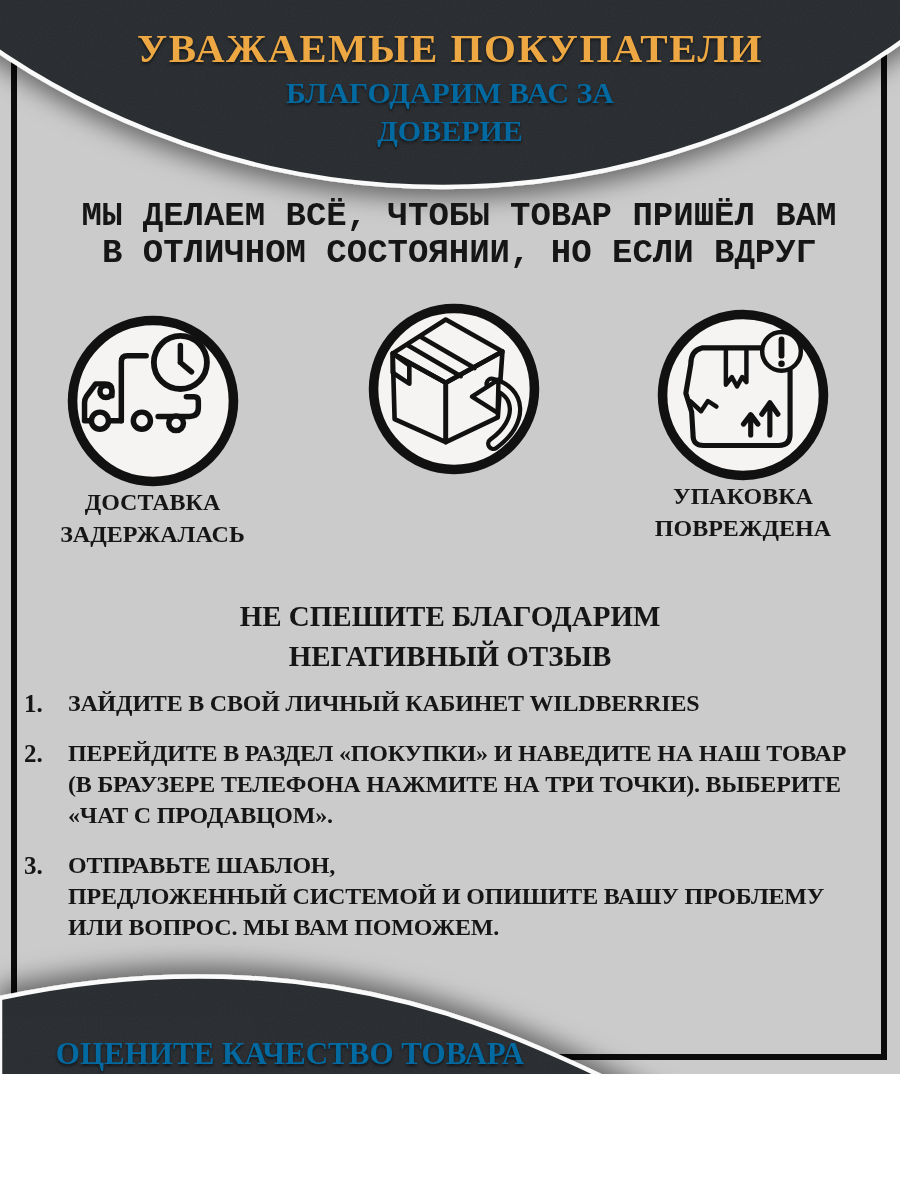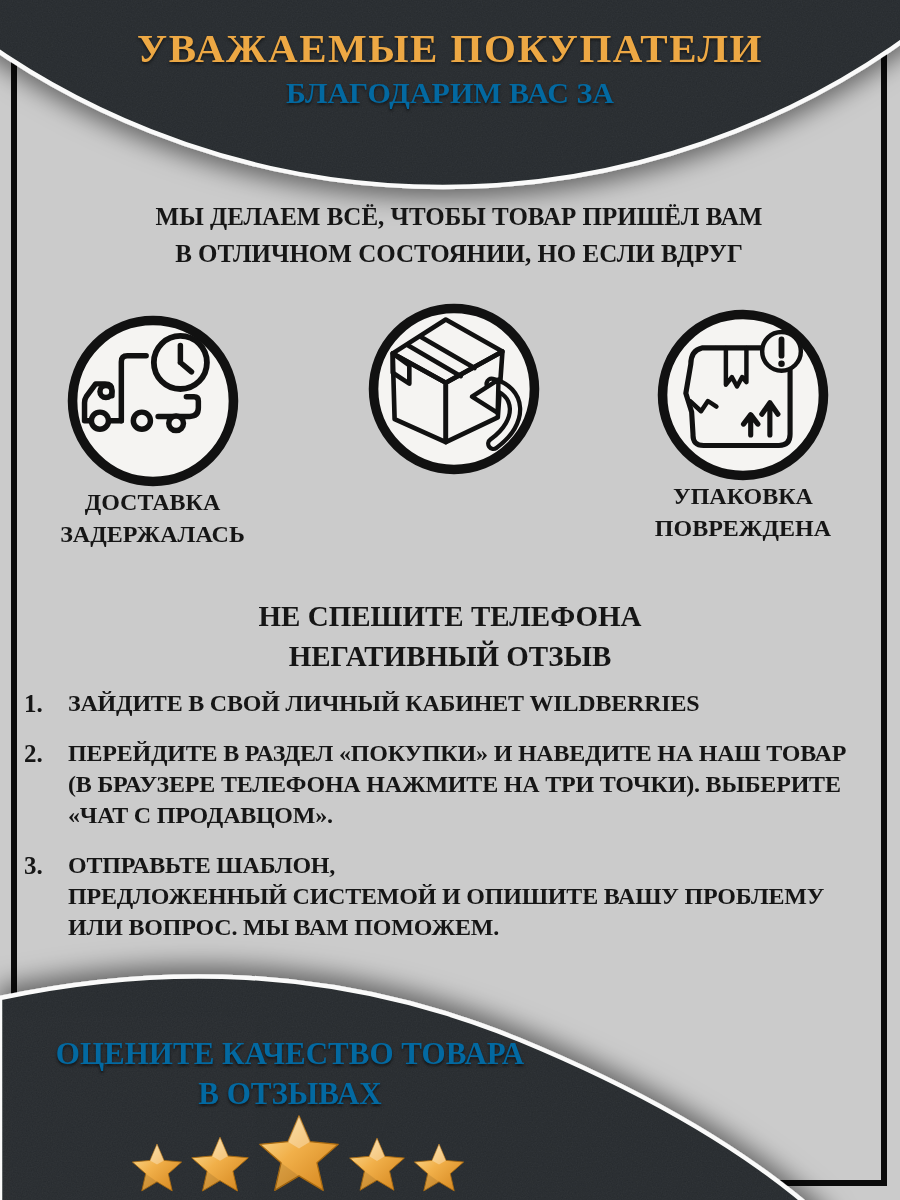--- a/index.html
+++ b/index.html
@@ -1,18 +1,18 @@
 <!DOCTYPE html>
 <html><head>
 <meta charset="utf-8">
 <style>
   html,body{margin:0;padding:0;}
   .page{
     position:relative;
-    width:900px;height:1200px;
+    width:900px;height:1074px;
     background:#cbcbcb;
     overflow:hidden;
     font-family:"Liberation Serif","DejaVu Serif",serif;
     font-weight:700;
     color:#161616;
   }
   .frame{
     position:absolute;left:11px;right:13px;top:-24px;bottom:14px;
     border:6px solid #0b0b0b;
     z-index:1;
@@ -24,21 +24,21 @@
   .htitle{
     font-size:41px;letter-spacing:1.5px;color:#eda844;white-space:nowrap;
     text-shadow:0 2px 3px rgba(0,0,0,.55);
   }
   .hsub{position:absolute;left:0;right:0;top:74px;text-align:center;
     font-size:30px;line-height:38px;color:#0369a1;
     text-shadow:0 2px 3px rgba(0,0,0,.55);}
   .hsub span{display:block;white-space:nowrap;}
 
   .intro{position:absolute;left:30px;right:12px;top:198px;text-align:center;
-    font-size:25px;line-height:37px;}
+    font-size:34px;line-height:37px;font-family:Liberation Mono, monospace;}
   .intro span{display:block;white-space:nowrap;}
 
   .issue{position:absolute;text-align:center;}
   #issue-1{left:40px;top:312px;width:225px;}
   #issue-2{left:318px;top:300px;width:272px;}
   #issue-3{left:630px;top:306px;width:226px;}
   .badge-icon{width:178px;height:178px;display:block;margin:0 auto;}
   .issue-label{margin-top:-4px;font-size:24px;line-height:32px;}
   .issue-label span{display:block;white-space:nowrap;}
 
@@ -105,20 +105,21 @@
     <rect x="0" y="950" width="900" height="250" clip-path="url(#footClip)" filter="url(#grain)" opacity="0.16"></rect>
   </svg>
 
   <div class="content">
 
     <div class="header-text">
       <div class="htitle">УВАЖАЕМЫЕ ПОКУПАТЕЛИ</div>
     </div>
     <div class="hsub">
       <span>БЛАГОДАРИМ ВАС ЗА</span>
+      <span>ДОВЕРИЕ</span>
     </div>
 
     <div class="intro">
       <span>МЫ ДЕЛАЕМ ВСЁ, ЧТОБЫ ТОВАР ПРИШЁЛ ВАМ</span>
       <span>В ОТЛИЧНОМ СОСТОЯНИИ, НО ЕСЛИ ВДРУГ</span>
     </div>
 
     <div class="issue" id="issue-1">
       <svg class="badge-icon" viewBox="0 0 104 104">
         <circle cx="52" cy="52" r="47" fill="#f5f4f2" stroke="#111" stroke-width="5.6"></circle>
@@ -170,21 +171,21 @@
           <circle cx="74.5" cy="33.8" r="1.9" fill="#111" stroke="none"></circle>
         </g>
       </svg>
       <div class="issue-label">
         <span>УПАКОВКА</span>
         <span>ПОВРЕЖДЕНА</span>
       </div>
     </div>
 
     <div class="warning">
-      <span>НЕ СПЕШИТЕ ТЕЛЕФОНА</span>
+      <span>НЕ СПЕШИТЕ БЛАГОДАРИМ</span>
       <span>НЕГАТИВНЫЙ ОТЗЫВ</span>
     </div>
 
     <div class="steps">
       <div class="step">
         <div class="step-num">1.</div>
         <div class="step-lines">
           <span>ЗАЙДИТЕ В СВОЙ ЛИЧНЫЙ КАБИНЕТ  WILDBERRIES</span>
         </div>
       </div>

